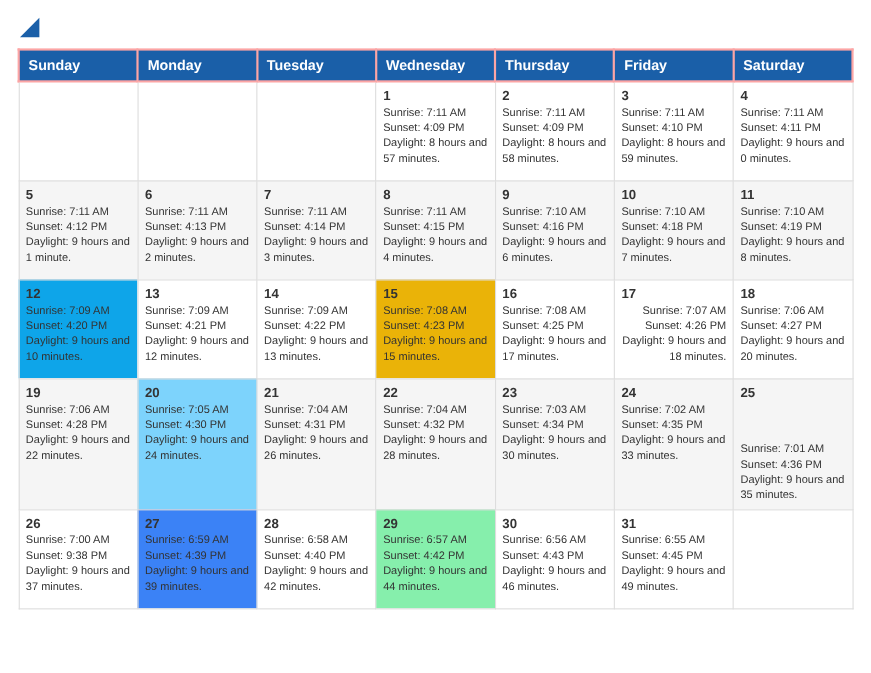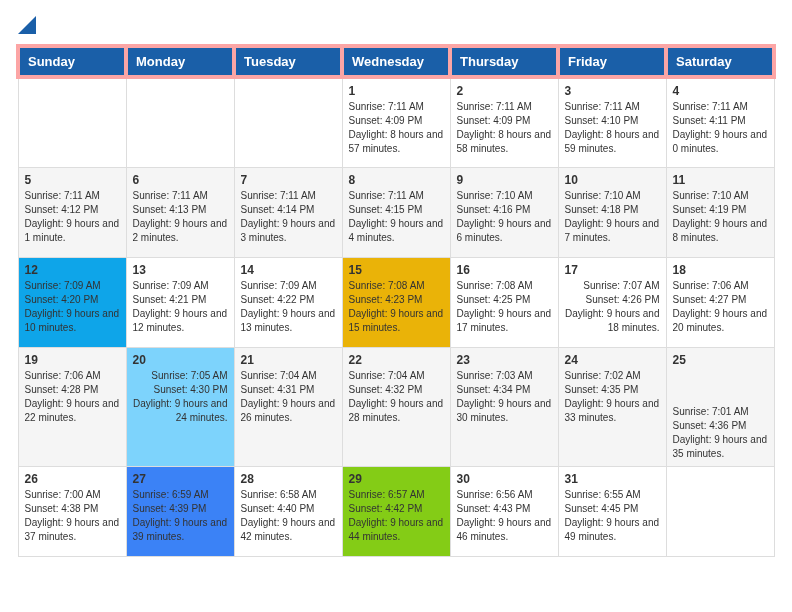--- a/index.html
+++ b/index.html
@@ -38,21 +38,21 @@
       border-collapse: collapse;
       border: 1px solid #ccc;
     }
     .calendar th {
       background-color: #1a5fa8;
       color: #fff;
       text-align: left;
       padding: 6px 8px;
       font-size: 13px;
       font-weight: bold;
-      border: 4px solid #fca5a5;
+      border: 2px solid #fca5a5;
       margin-left: 16px;
     }
     .calendar td {
       width: calc(100% / 7);
       vertical-align: top;
       padding: 5px 6px;
       font-size: 10px;
       color: #333;
       border: 1px solid #ddd;
       height: 90px;
@@ -233,21 +233,21 @@
       </tr>
       <tr style="background-color: rgb(245, 245, 245);">
         <td style="background-color: rgb(245, 245, 245);">
           <span class="day-number">19</span>
           <div class="day-info" style="white-space: pre-line;">Sunrise: 7:06 AM
 Sunset: 4:28 PM
 Daylight: 9 hours and 22 minutes.</div>
         </td>
         <td style="background-color: #7dd3fc;">
           <span class="day-number">20</span>
-          <div class="day-info" style="white-space: pre-line; text-align: right;">Sunrise: 7:05 AM
+          <div class="day-info" style="white-space: pre-line;">Sunrise: 7:05 AM
 Sunset: 4:30 PM
 Daylight: 9 hours and 24 minutes.</div>
         </td>
         <td style="background-color: rgb(245, 245, 245);">
           <span class="day-number">21</span>
           <div class="day-info" style="white-space: pre-line;">Sunrise: 7:04 AM
 Sunset: 4:31 PM
 Daylight: 9 hours and 26 minutes.</div>
         </td>
         <td style="background-color: rgb(245, 245, 245);">
@@ -272,36 +272,36 @@
           <span class="day-number">25</span>
           <div class="day-info" style="white-space: pre-line; margin-top: 38px;">Sunrise: 7:01 AM
 Sunset: 4:36 PM
 Daylight: 9 hours and 35 minutes.</div>
         </td>
       </tr>
       <tr style="background-color: rgb(255, 255, 255);">
         <td style="background-color: rgb(255, 255, 255);">
           <span class="day-number">26</span>
           <div class="day-info" style="white-space: pre-line;">Sunrise: 7:00 AM
-Sunset: 4:38 PM
+Sunset: 9:38 PM
 Daylight: 9 hours and 37 minutes.</div>
         </td>
         <td style="background-color: #3b82f6;">
           <span class="day-number">27</span>
           <div class="day-info" style="white-space: pre-line;">Sunrise: 6:59 AM
 Sunset: 4:39 PM
 Daylight: 9 hours and 39 minutes.</div>
         </td>
         <td style="background-color: rgb(255, 255, 255);">
           <span class="day-number">28</span>
           <div class="day-info" style="white-space: pre-line;">Sunrise: 6:58 AM
 Sunset: 4:40 PM
 Daylight: 9 hours and 42 minutes.</div>
         </td>
-        <td style="background-color: #84cc16;">
+        <td style="background-color: #86efac;">
           <span class="day-number">29</span>
           <div class="day-info" style="white-space: pre-line;">Sunrise: 6:57 AM
 Sunset: 4:42 PM
 Daylight: 9 hours and 44 minutes.</div>
         </td>
         <td style="background-color: rgb(255, 255, 255);">
           <span class="day-number">30</span>
           <div class="day-info" style="white-space: pre-line;">Sunrise: 6:56 AM
 Sunset: 4:43 PM
 Daylight: 9 hours and 46 minutes.</div>

